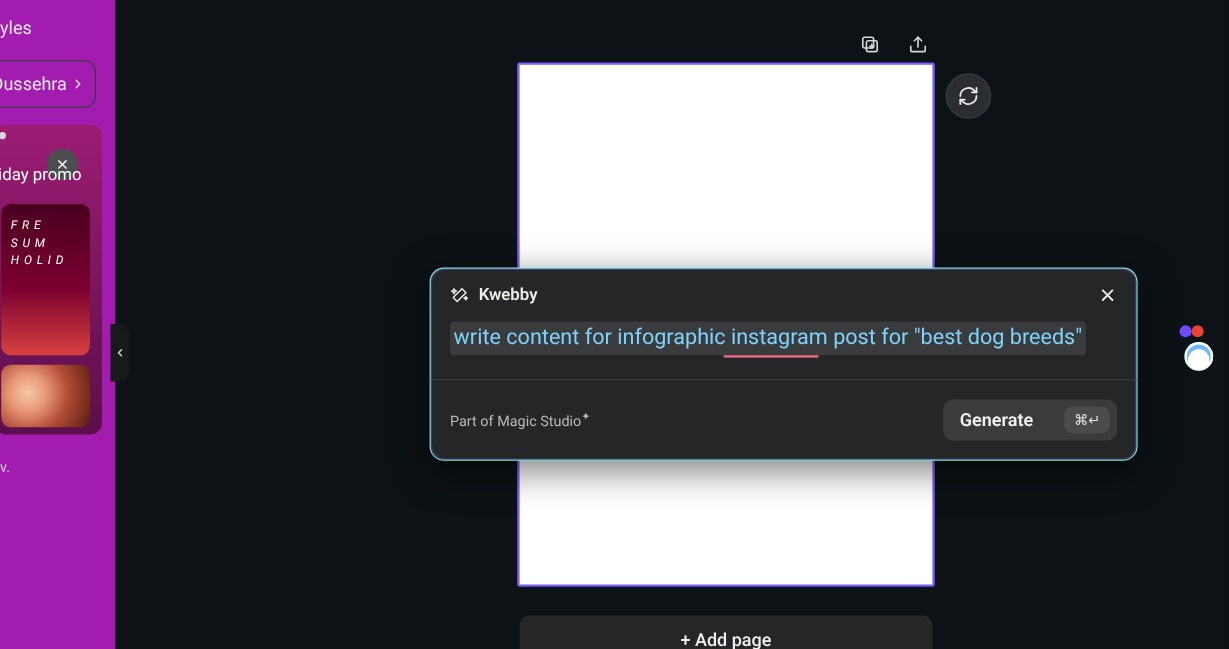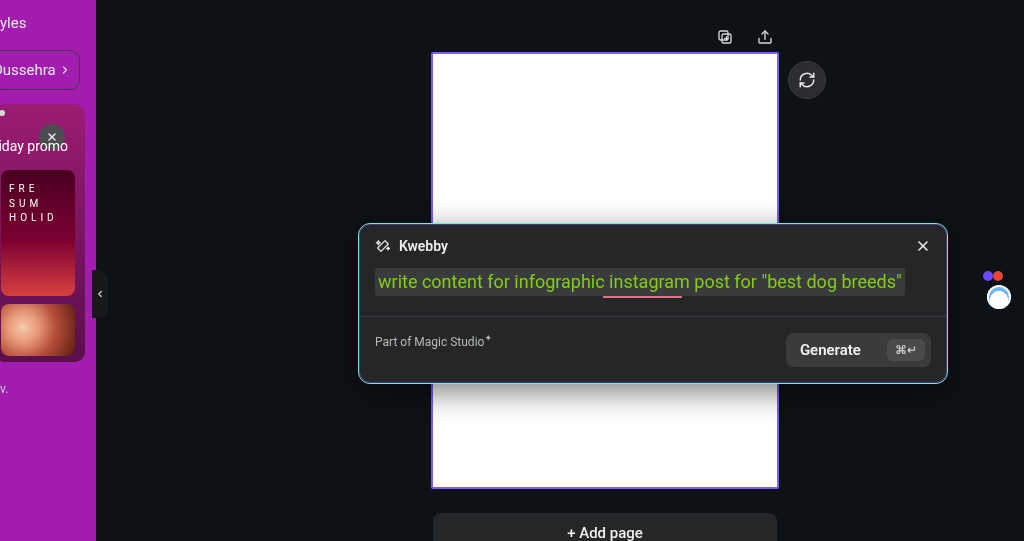--- a/index.html
+++ b/index.html
@@ -88,20 +88,21 @@
   border-radius: 8px;
   background: linear-gradient(180deg,#4a0020 0%, #7a0030 55%, #d84040 100%);
   padding: 12px 8px 0 8px;
 }
 .inner-lines {
   color: #fff;
   font-size: 10px;
   letter-spacing: 4px;
   line-height: 1.45;
   font-weight: 400;
+  font-style: italic;
 }
 .photo {
   position: absolute;
   left: 6px; bottom: 6px;
   width: 74px; height: 52px;
   border-radius: 8px;
   background: radial-gradient(circle at 30% 45%, #f4c9a8 0%, #e89a7a 25%, #b54d3a 55%, #5a1c10 100%);
 }
 .w {
   color: #d0d2d4;
@@ -183,21 +184,21 @@
   margin-left: auto;
   color: #eceded;
 }
 .prompt-row {
   position: relative;
   margin: 4px 16px 0 16px;
 }
 .prompt {
   display:inline-block;
   font-size: 18px;
-  color: #84cc16;
+  color: #7dd3fc;
   background: #3a3b3d;
   border-radius: 3px;
   padding: 2px 3px;
   line-height: 1.35;
 }
 .spell-under {
   position:absolute;
   left: 228px;
   bottom: -2px;
   width: 79px;
@@ -223,21 +224,21 @@
   width:24px; height:24px; border-radius:50%;
   background: radial-gradient(circle at 50% 62%, #ffffff 0 46%, #6bb9ff 47% 70%, #2a63ff 72% 100%);
   box-shadow: 0 0 0 2px #fff inset;
 }
 .ai-divider {
   height:1px;
   background:#3b3d40;
   margin: 20px 0 0 0;
 }
 .ai-footer {
-  display:flex; align-items:flex-start;
+  display:flex; align-items:center;
   padding: 16px 16px 16px 16px;
 }
 .ms-text {
   color:#b7b9bb;
   font-size: 12px;
 }
 .ms-sup { font-size: 9px; vertical-align: super; color:#b7b9bb;}
 .gen-group {
   margin-left:auto;
   display:flex; align-items:center;

